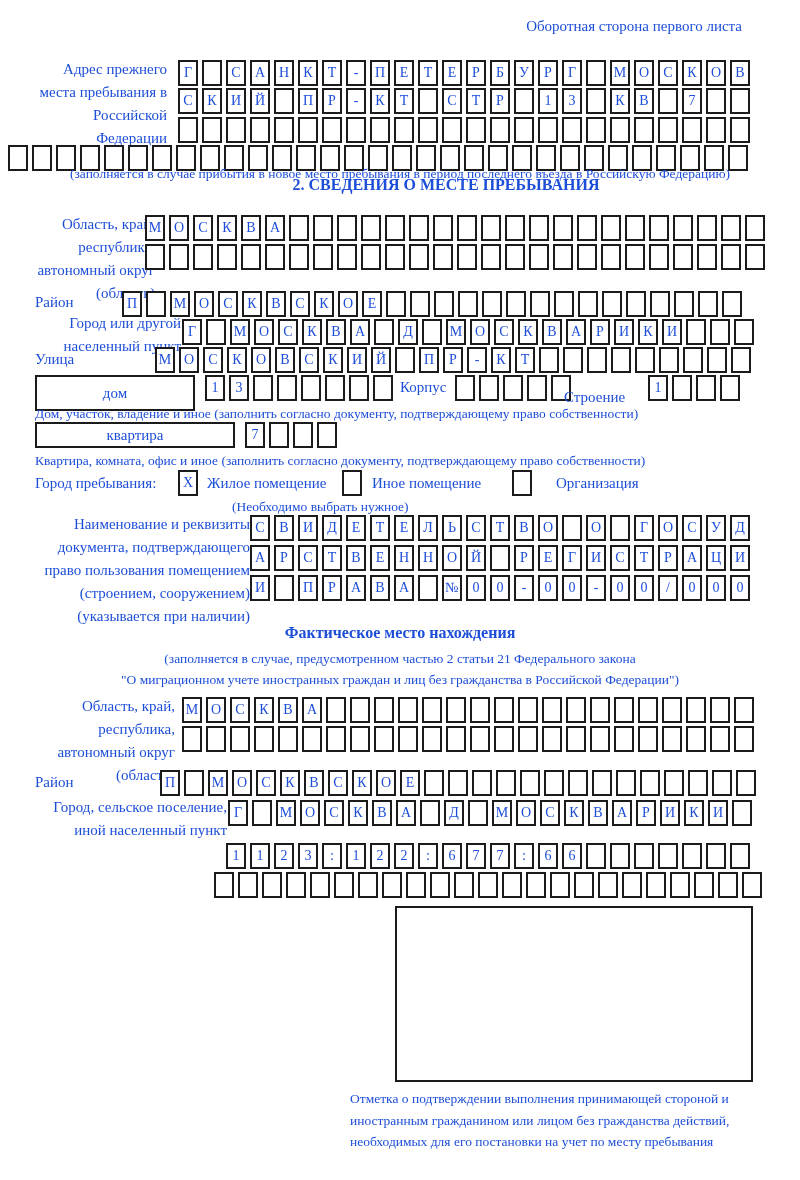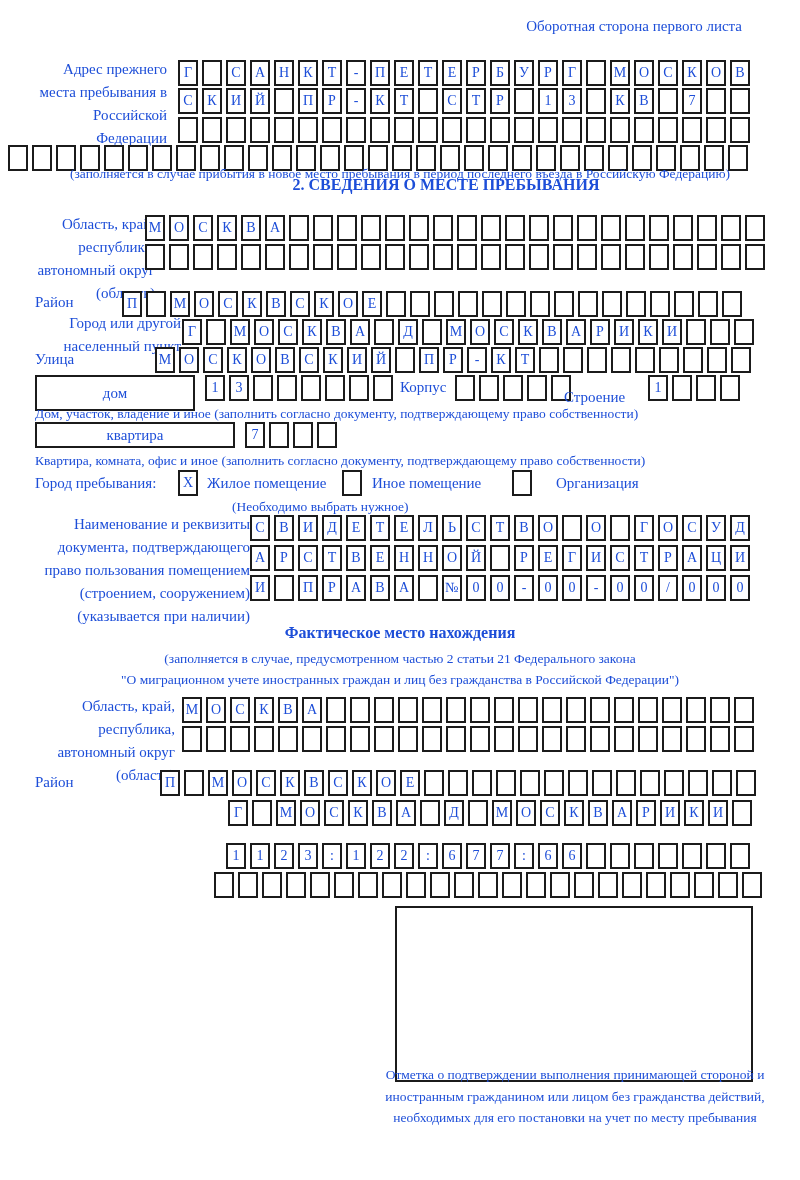--- a/index.html
+++ b/index.html
@@ -493,20 +493,21 @@
       <span class="cell"></span>
       <span class="cell"></span>
       <span class="cell"></span>
       <span class="cell"></span>
       <span class="cell"></span>
       <span class="cell"></span>
       <span class="cell"></span>
       <span class="cell"></span>
     </div>
 
+  <div class="label" style="left:35px; top:796px; width:192px;">Город, сельское поселение, иной населенный пункт</div>
   <div class="boxrow" style="left:228px; top:800px;">
       <span class="cell">Г</span>
       <span class="cell"></span>
       <span class="cell">М</span>
       <span class="cell">О</span>
       <span class="cell">С</span>
       <span class="cell">К</span>
       <span class="cell">В</span>
       <span class="cell">А</span>
       <span class="cell"></span>
@@ -569,15 +570,15 @@
       <span class="cell"></span>
       <span class="cell"></span>
       <span class="cell"></span>
       <span class="cell"></span>
       <span class="cell"></span>
       <span class="cell"></span>
       <span class="cell"></span>
     </div>
 
   <div class="bigbox"></div>
-  <div class="caption" style="left:350px; top:1064px; width:450px; text-align:center; line-height:21.5px;">Отметка о подтверждении выполнения принимающей стороной и иностранным гражданином или лицом без гражданства действий, необходимых для его постановки на учет по месту пребывания</div>
+  <div class="caption" style="left:350px; top:1088px; width:450px; line-height:21.5px;">Отметка о подтверждении выполнения принимающей стороной и иностранным гражданином или лицом без гражданства действий, необходимых для его постановки на учет по месту пребывания</div>
 
 </div>
 
 </body></html>

